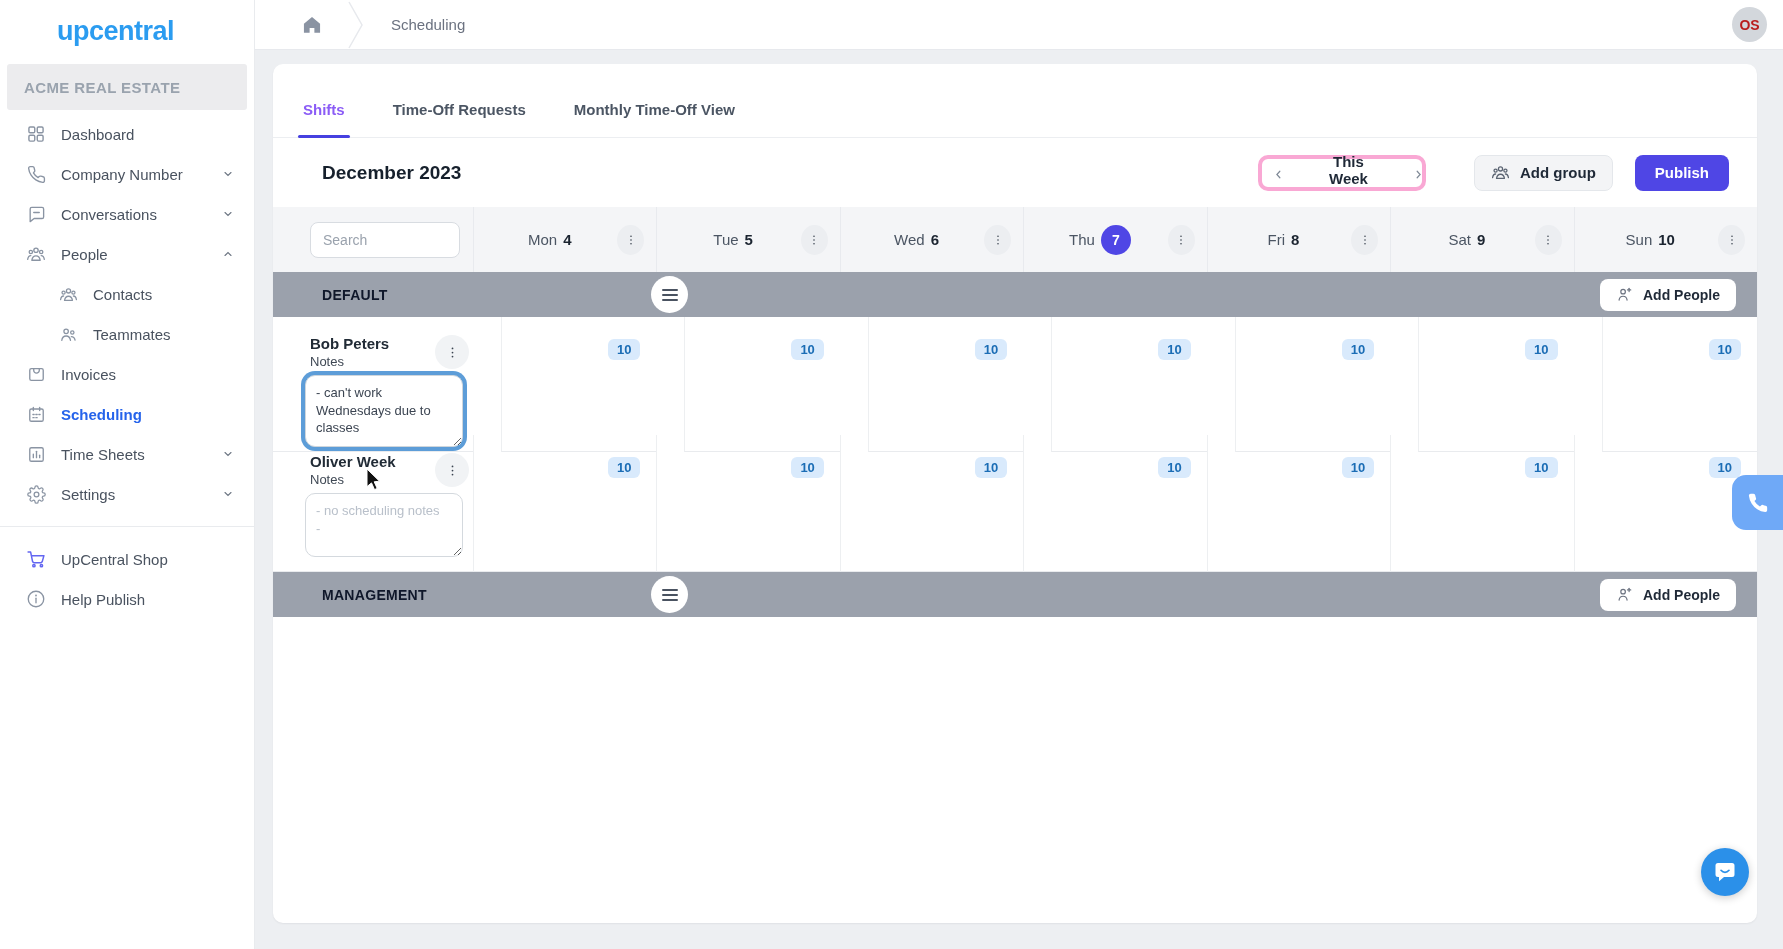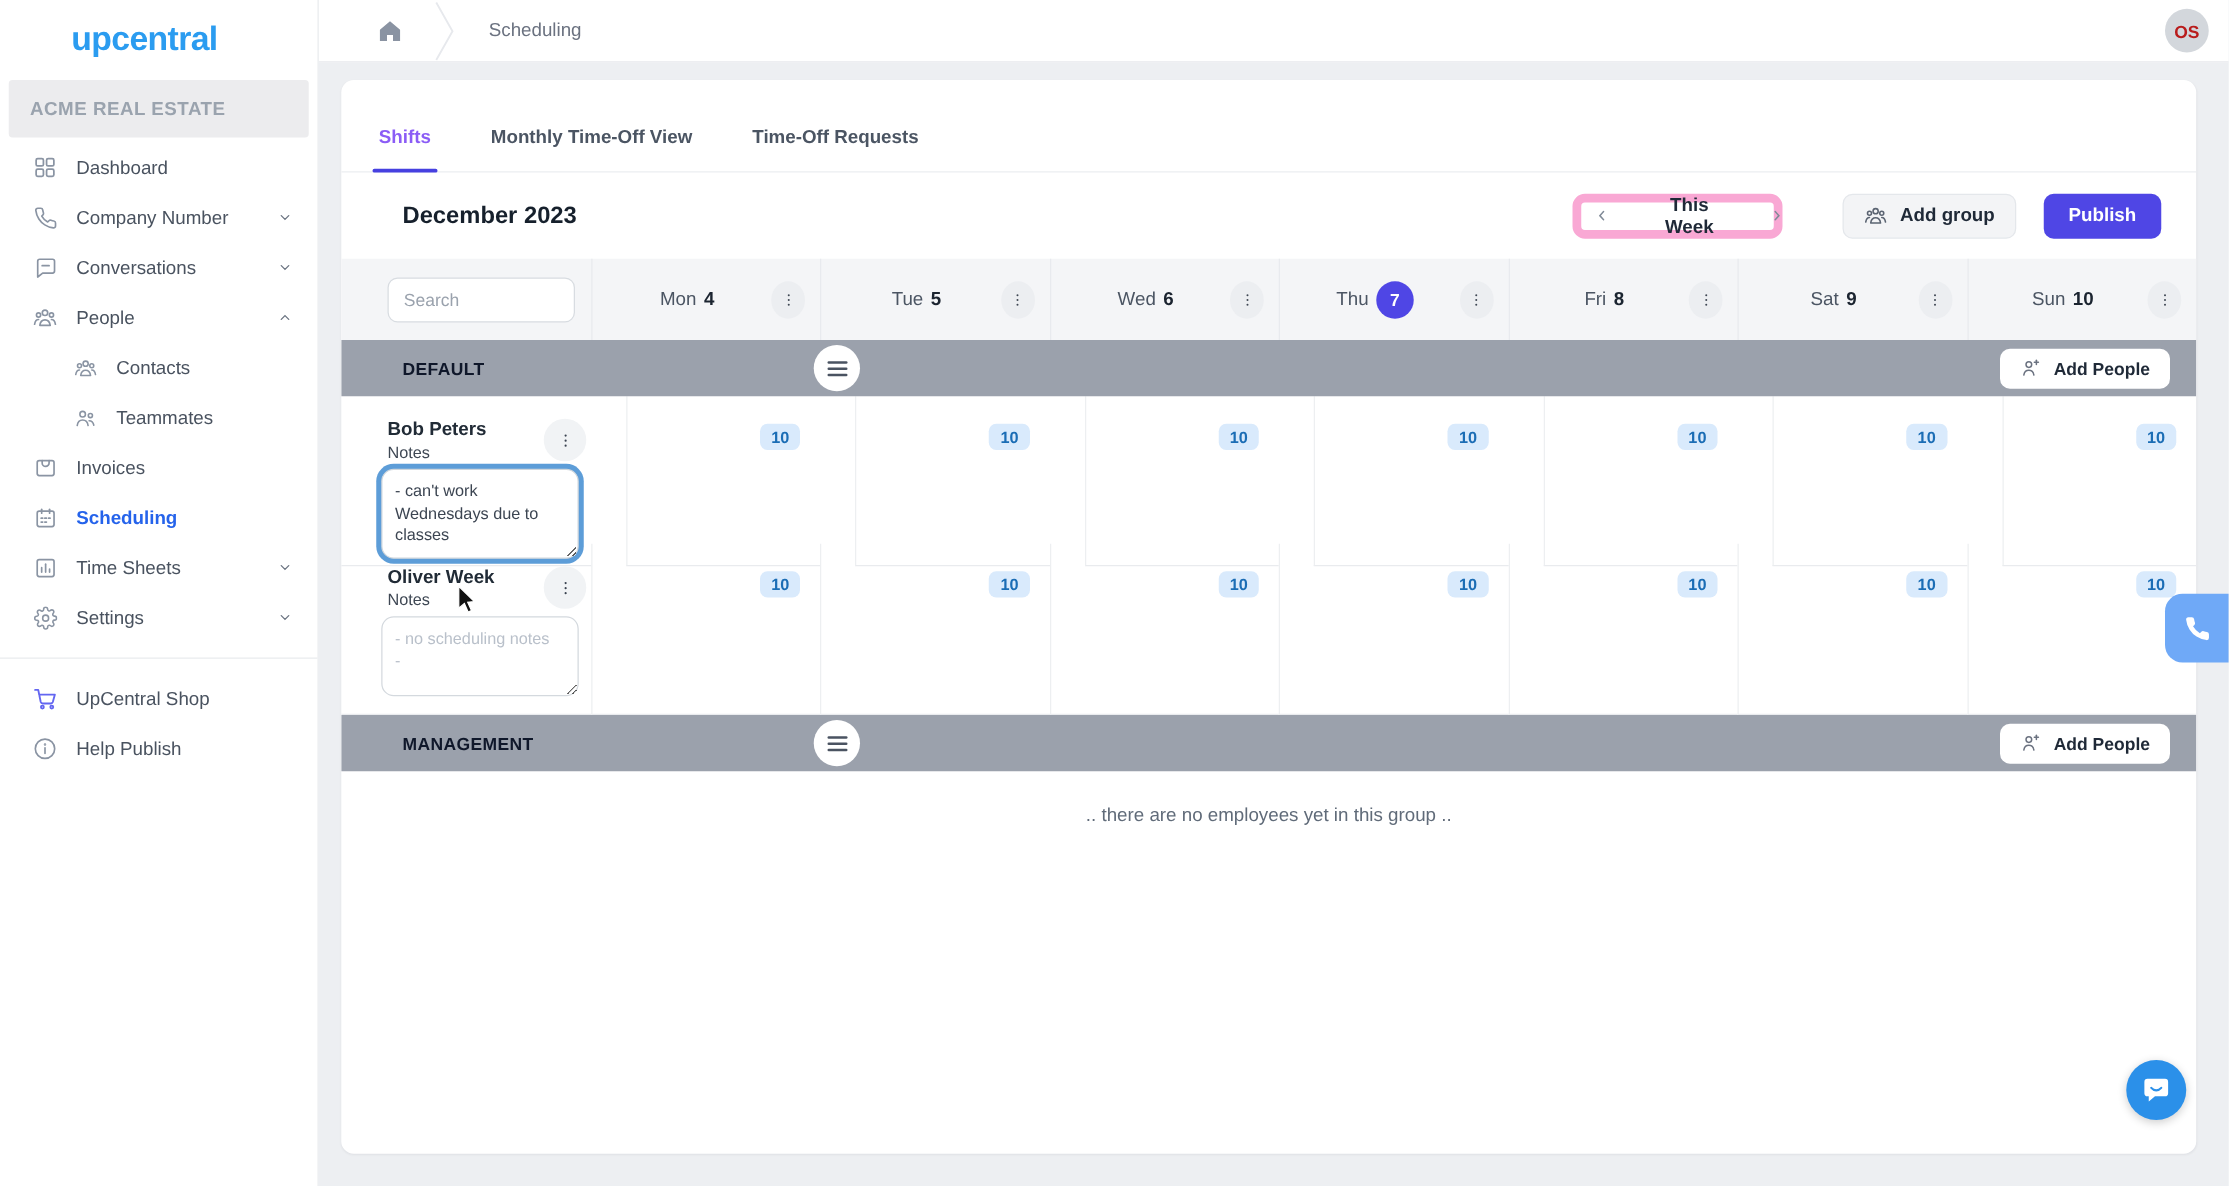--- a/index.html
+++ b/index.html
@@ -47,22 +47,22 @@
           padding:18px 28px 0 28px; gap:44px; }
   .tab { position:relative; height:56px; display:flex; align-items:center;
          font-size:15px; font-weight:600; color:#4b5563; cursor:pointer; padding:0 2px; }
   .tab.active { color:#8b5cf6; }
   .tab.active::after { content:""; position:absolute; left:-3px; right:-3px; bottom:0;
                        height:3px; border-radius:2px; background:#4640e0; }
 
   .toolbar { height:69px; display:flex; align-items:center; padding:0 28px 0 49px; }
   .month-title { font-size:19px; font-weight:700; color:#16202c; }
   .toolbar-right { margin-left:auto; display:flex; align-items:center; }
-  .week-nav { width:168px; height:36px; border:7px solid #f9a8d4; border-radius:10px; background:#fff;
-              display:flex; align-items:center; padding:0 10px;gap:44px; }
+  .week-nav { width:168px; height:36px; border:4px solid #f9a8d4; border-radius:10px; background:#fff;
+              display:flex; align-items:flex-end; padding:0 10px;gap:44px; }
   .week-arrow { width:24px; height:24px; display:flex; align-items:center; justify-content:center;
                 color:#808a97; cursor:pointer; background:none; border:none; }
   .week-label { flex:1; text-align:center; font-size:15px; font-weight:600; color:#1f2937; }
   .btn-add-group { margin-left:48px; height:36px; border:1px solid #e4e7eb; background:#f3f4f6;
                    border-radius:8px; display:flex; align-items:center; gap:10px; padding:0 16px;
                    font-size:15px; font-weight:600; color:#1f2937; cursor:pointer; }
   .btn-add-group .gicon { color:#5b6472; }
   .btn-publish { margin-left:22px; height:36px; padding:0 20px; background:#4f46e5; color:#fff;
                  border:none; border-radius:8px; font-size:15px; font-weight:600; cursor:pointer; }
 
@@ -316,22 +316,22 @@
       </svg>
   </span>
   <span class="crumb">Scheduling</span>
   <span class="avatar">OS</span>
 </header>
 
 <main class="card">
 
   <div class="tabs">
     <div class="tab active">Shifts</div>
+    <div class="tab">Time-Off Requests</div>
     <div class="tab">Monthly Time-Off View</div>
-    <div class="tab">Time-Off Requests</div>
   </div>
 
   <div class="toolbar">
     <div class="month-title">December 2023</div>
     <div class="toolbar-right">
       <div class="week-nav">
         <button class="week-arrow">
           <svg width="13" height="13" viewBox="0 0 24 24" fill="none" stroke="currentColor" stroke-width="2.2" stroke-linecap="round">
               <polyline points="14.5 6 9 12 14.5 18"></polyline>
             </svg>
@@ -563,21 +563,20 @@
             <circle cx="10" cy="8" r="3.2"></circle>
             <path d="M4.3 19.8c.6-3.5 3-5.3 5.7-5.3s5.1 1.8 5.7 5.3"></path>
             <line x1="18.5" y1="3.2" x2="18.5" y2="7.8"></line>
             <line x1="16.2" y1="5.5" x2="20.8" y2="5.5"></line>
           </svg>
       </span>
       <span>Add People</span>
     </button>
   </div>
 
-  <div class="empty-row">.. there are no employees yet in this group ..</div>
 </main>
 
 <div class="phone-tab">
   <svg width="22" height="22" viewBox="0 0 24 24" fill="#ffffff">
       <path d="M22 16.92v3a2 2 0 0 1-2.18 2 19.79 19.79 0 0 1-8.63-3.07 19.5 19.5 0 0 1-6-6A19.79 19.79 0 0 1 2.08 4.18 2 2 0 0 1 4.06 2h3a2 2 0 0 1 2 1.72c.13.96.36 1.9.7 2.81a2 2 0 0 1-.45 2.11L8.09 9.91a16 16 0 0 0 6 6l1.27-1.27a2 2 0 0 1 2.11-.45c.91.34 1.85.57 2.81.7A2 2 0 0 1 22 16.92z"></path>
     </svg>
 </div>
 
 <button class="chat-launcher">
   <svg width="24" height="24" viewBox="0 0 24 24">

